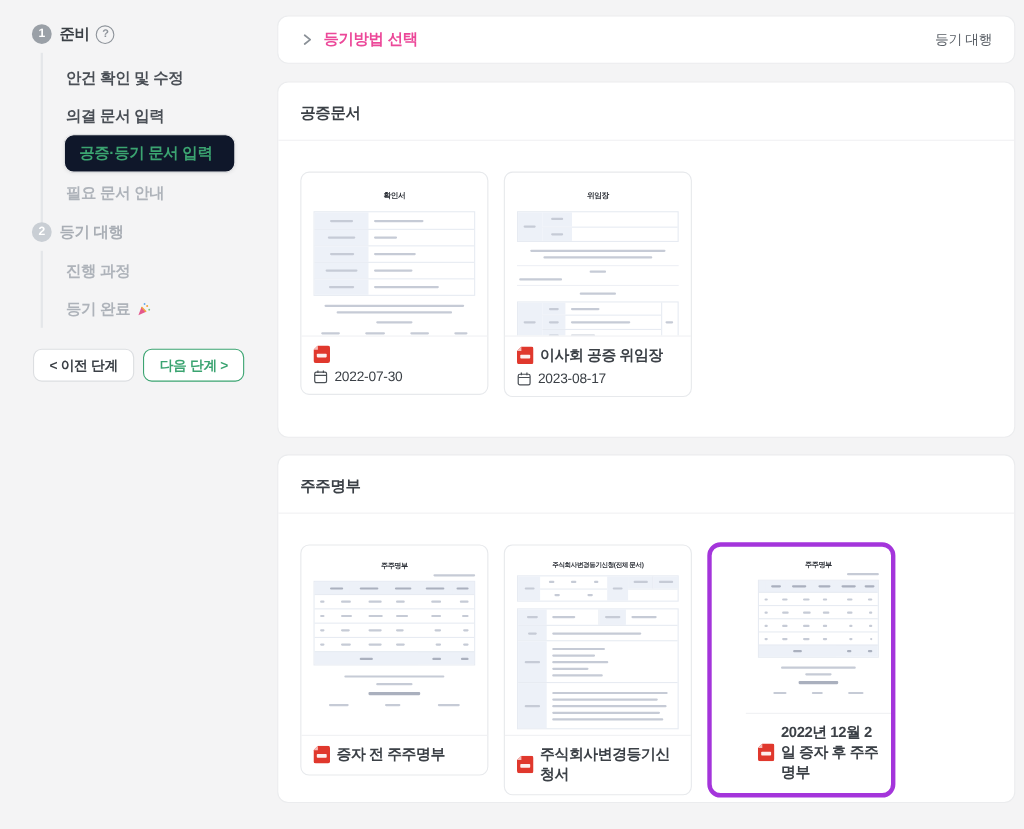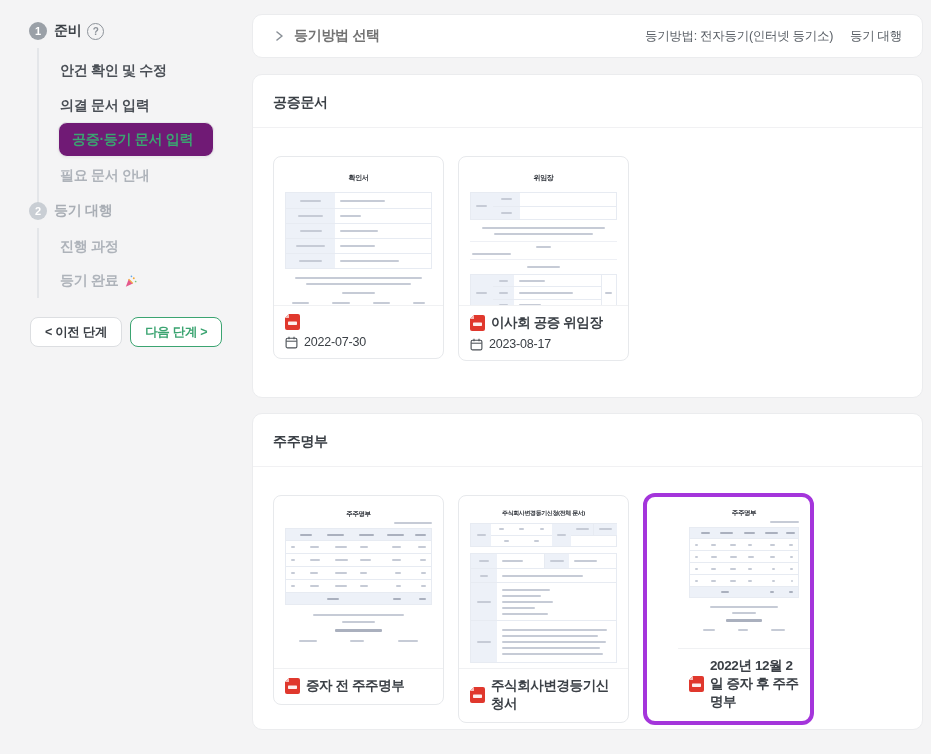--- a/index.html
+++ b/index.html
@@ -14,34 +14,34 @@
   .n1{background:#9aa0a7;}
   .n2{background:#c9ced4;}
   .steplabel{font-size:14px;font-weight:700;color:#3b4046;letter-spacing:-0.3px;}
   .steplabel.dim{color:#a9aeb5;font-weight:600;}
   .help{width:15px;height:15px;border-radius:50%;border:1.4px solid #8d939a;color:#8d939a;font-size:10px;
         font-weight:700;display:flex;align-items:center;justify-content:center;cursor:pointer;margin-left:-1px;}
   .vline{position:absolute;left:37px;width:2px;background:#e4e6e9;}
   .navitem{position:absolute;left:60px;font-size:14px;letter-spacing:-0.3px;white-space:nowrap;cursor:pointer;}
   .navitem.plain{color:#4a4f56;font-weight:600;}
   .navitem.dim{color:#aeb3ba;font-weight:600;cursor:default;display:flex;align-items:center;gap:5px;}
-  .pill{position:absolute;left:58px;top:122px;width:154px;height:33px;background:#701a75;border:1px solid #e9eaec;
+  .pill{position:absolute;left:58px;top:122px;width:154px;height:33px;background:#0f172a;border:1px solid #e9eaec;
         border-radius:9px;box-shadow:0 1px 3px rgba(0,0,0,.05);display:flex;align-items:center;cursor:pointer;}
   .pill span{margin-left:13px;font-size:14px;font-weight:700;color:#3ba471;letter-spacing:-0.3px;}
   .btnrow{position:absolute;left:30px;top:317px;display:flex;gap:8px;}
   .btn{height:30px;border-radius:8px;font-size:12.5px;font-weight:700;letter-spacing:-0.3px;padding:0 14px;
        cursor:pointer;font-family:inherit;}
   .btn.prev{background:#fff;border:1px solid #dcdee1;color:#3b4046;}
   .btn.next{background:#fff;border:1.4px solid #3ba471;color:#3ba471;}
 
   
   .main{position:absolute;left:252px;top:0;width:671px;}
   .topbar{position:absolute;top:14px;left:0;width:671px;height:44px;background:#fff;border:1px solid #ebecee;
           border-radius:10px;box-sizing:border-box;display:flex;align-items:center;padding:0 20px;cursor:pointer;}
-  .topbar .title{font-size:14px;font-weight:700;color:#737373;letter-spacing:-0.3px;margin-left:9px;}
+  .topbar .title{font-size:14px;font-weight:700;color:#ec4899;letter-spacing:-0.3px;margin-left:9px;}
   .topbar .right{margin-left:auto;display:flex;align-items:center;gap:17px;}
   .topbar .right span{font-size:12.5px;color:#585e65;letter-spacing:-0.3px;}
 
   .panel{position:absolute;left:0;width:671px;background:#fff;border:1px solid #ebecee;border-radius:10px;
          box-sizing:border-box;}
   .panel.p1{top:74px;height:324px;}
   .panel.p2{top:413px;height:317px;}
   .ptitle{font-size:14px;font-weight:600;color:#3b4046;letter-spacing:-0.3px;padding:19px 20px 15px;}
   .pdivider{height:1px;background:#f1f1f3;}
   .cards{display:flex;align-items:flex-start;gap:14px;padding:28px 20px 0 20px;}
@@ -128,21 +128,20 @@
   <main class="main">
 
     <div class="topbar">
       <span class="icon">
         <svg width="12" height="12" viewBox="0 0 12 12">
             <polyline points="4,2 9,6 4,10" fill="none" stroke="#8a9097" stroke-width="1.6" stroke-linecap="round" stroke-linejoin="round"></polyline>
           </svg>
       </span>
       <span class="title">등기방법 선택</span>
       <span class="right">
-        <span>등기방법: 전자등기(인터넷 등기소)</span>
         <span>등기 대행</span>
       </span>
     </div>
 
     <section class="panel p1">
       <div class="ptitle">공증문서</div>
       <div class="pdivider"></div>
       <div class="cards">
 
         <div class="card">

